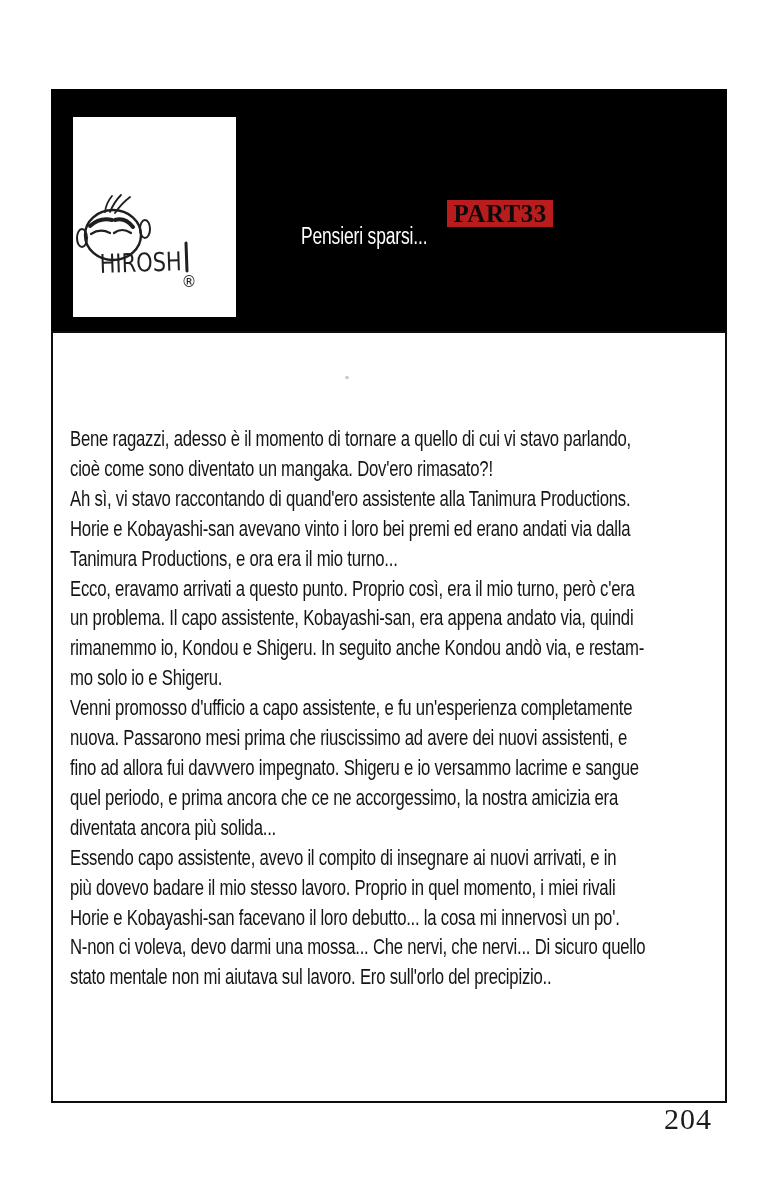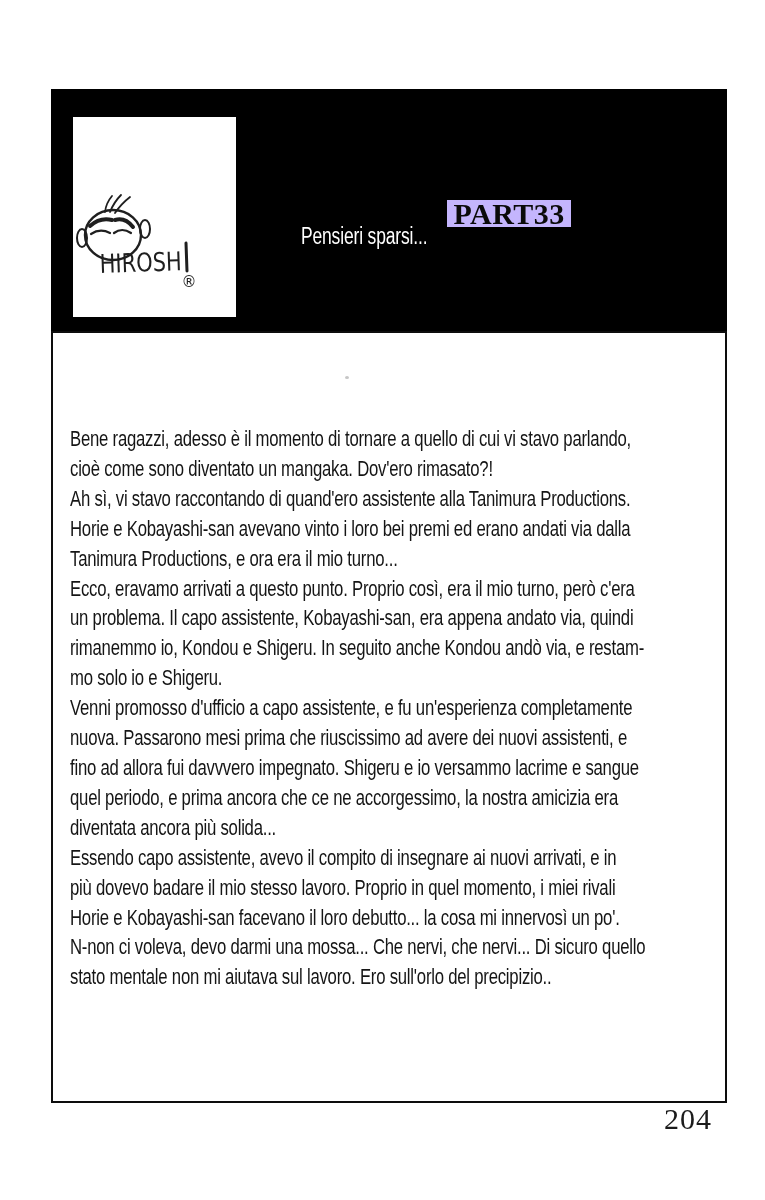--- a/index.html
+++ b/index.html
@@ -21,23 +21,23 @@
     display:flex;flex-direction:row;align-items:center;
   }
   .series-title{
     margin-top:78px;
     color:#ffffff;font-size:23px;font-weight:400;white-space:nowrap;
     transform:scaleX(0.76);transform-origin:center top;
     letter-spacing:-0.2px;
   }
   .part-badge{
     margin-top:32px;
-    background:#c4b5fd;color:#0a0a0a;
+    background:#b91c1c;color:#0a0a0a;
     font-family:"Liberation Serif","DejaVu Serif",serif;
-    font-weight:bold;font-size:30px;line-height:25px;
+    font-weight:bold;font-size:25px;line-height:25px;
     letter-spacing:0.5px;padding:1px 6px;
   }
   
   .text-box{
     position:absolute;left:51px;top:331px;width:676px;height:772px;
     background:#ffffff;border:2px solid #0d0d0d;box-sizing:border-box;
   }
   .text-lines{
     position:absolute;left:70px;top:424px;
     transform:scaleX(0.76);transform-origin:left top;

